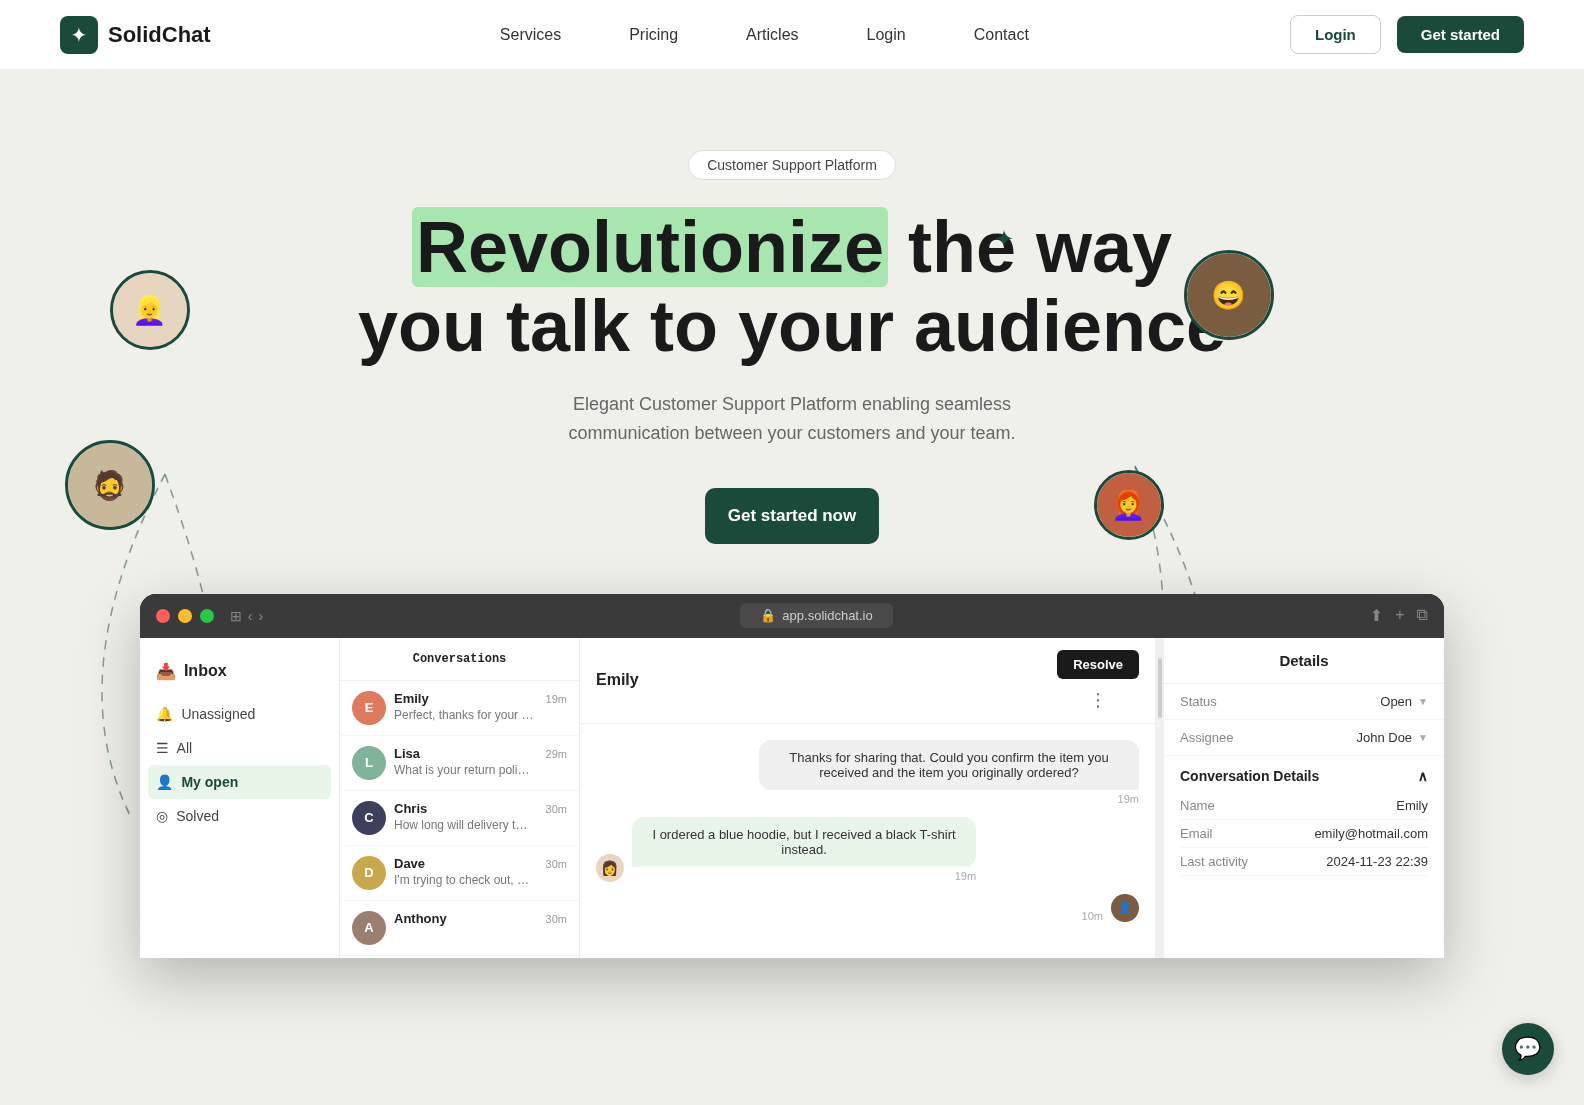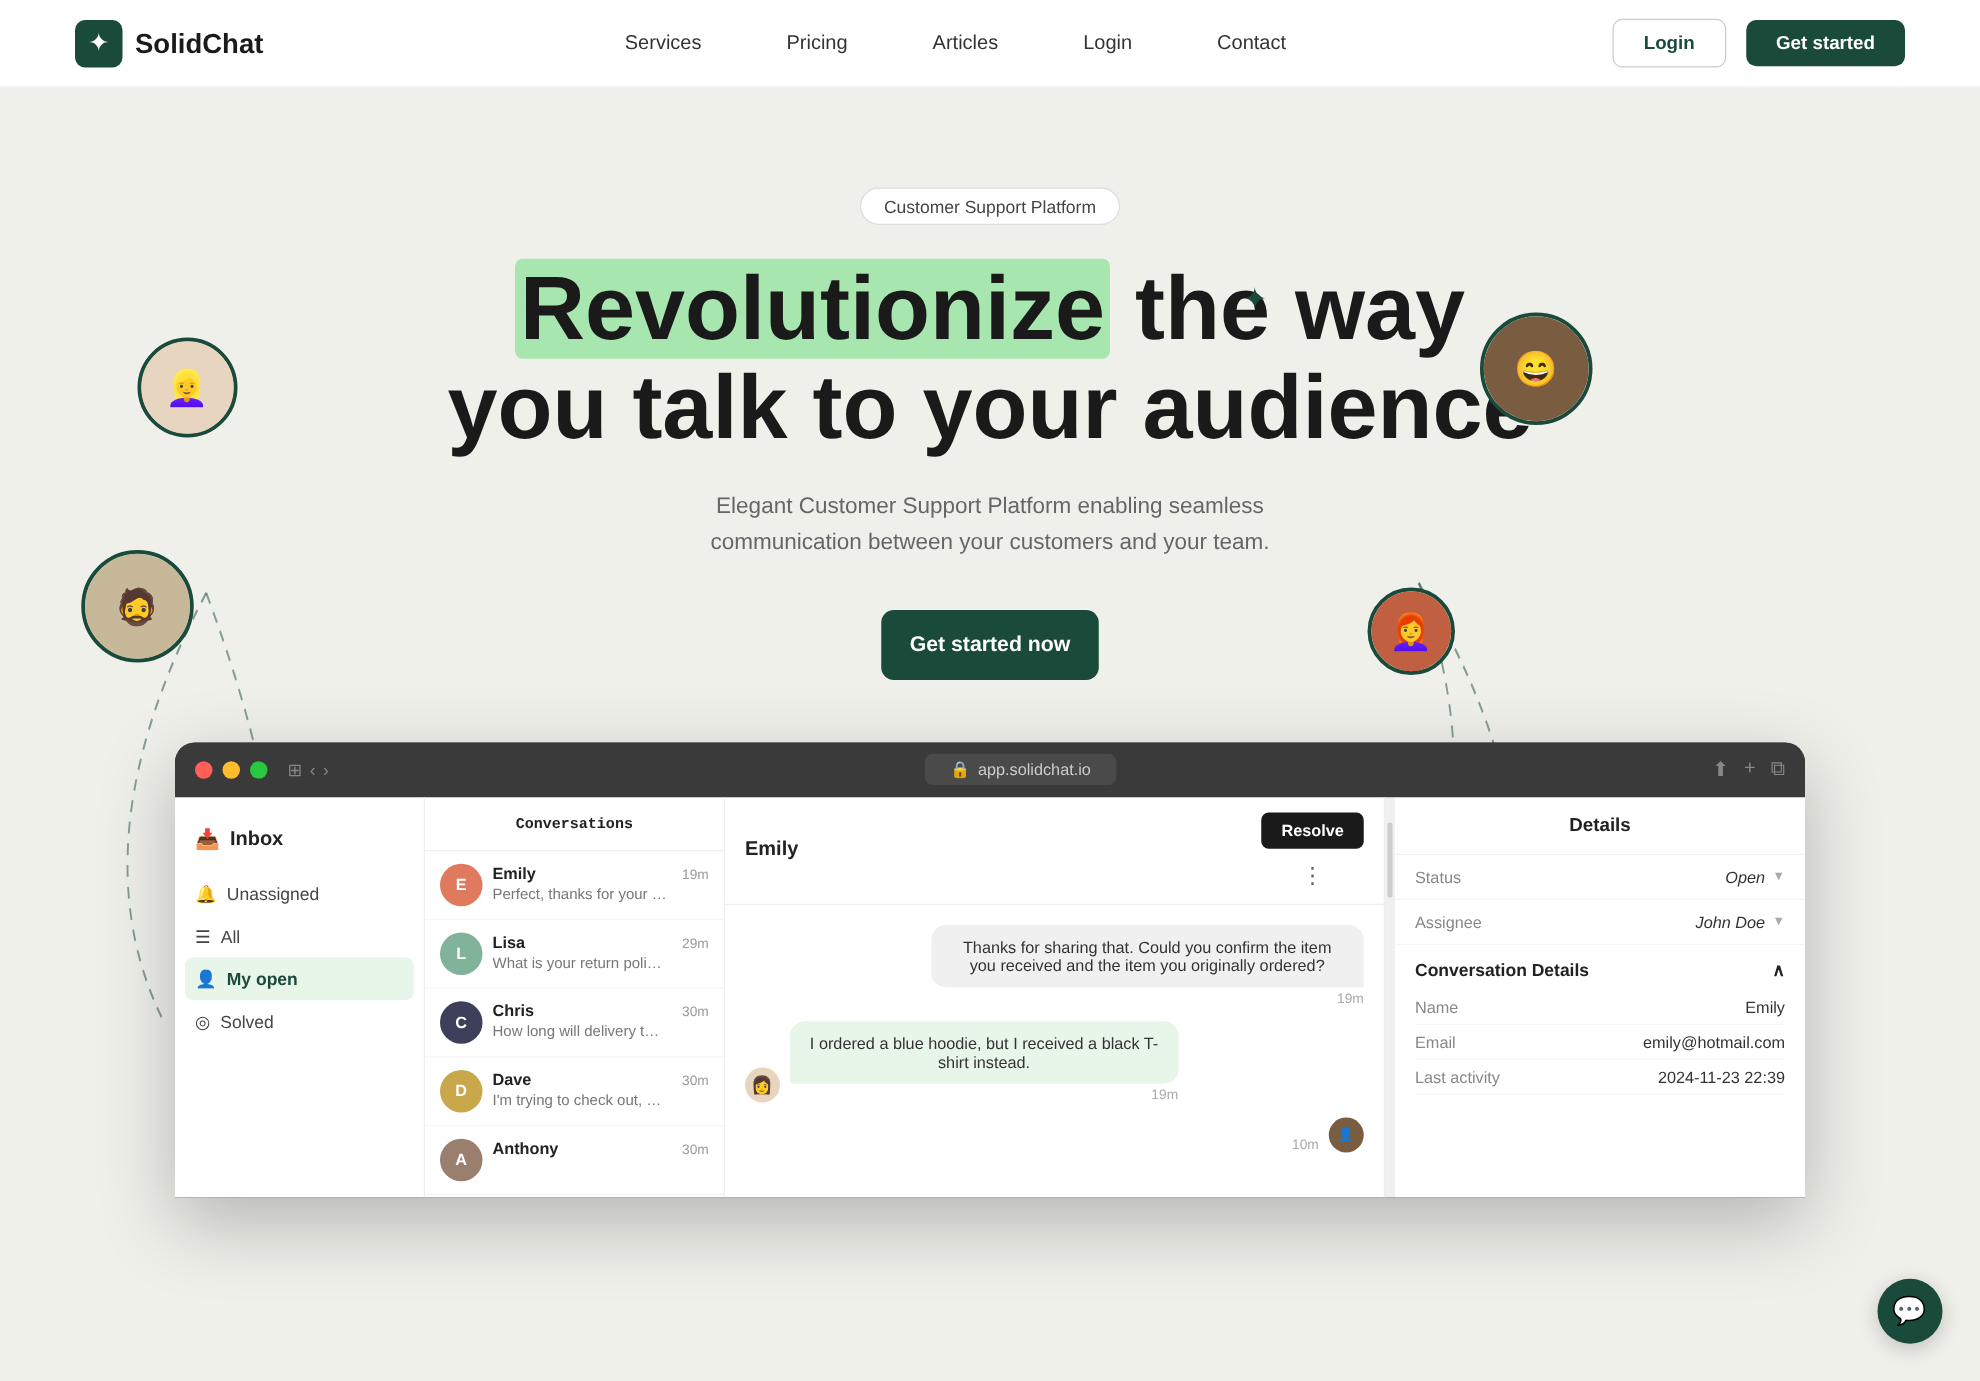--- a/index.html
+++ b/index.html
@@ -392,21 +392,21 @@
       display: flex;
       align-items: center;
       justify-content: center;
       color: #fff;
       font-size: 11px;
       align-self: flex-end;
     }
 
     
     .details-panel {
-      width: 328px;
+      width: 280px;
       background: #fff;
       flex-shrink: 0;
       overflow-y: auto;
     }
     .details-header {
       padding: 14px 16px;
       font-weight: 700;
       font-size: 15px;
       color: #222;
       border-bottom: 1px solid #f0f0f0;
@@ -416,21 +416,20 @@
       justify-content: space-between;
       align-items: flex-start;
       padding: 10px 16px;
       border-bottom: 1px solid #f5f5f5;
     }
     .detail-label { font-size: 13px; color: #888; }
     .detail-value-row {
       display: flex;
       align-items: center;
       gap: 6px;
-      font-style: italic;
     }
     .detail-value { font-size: 13px; color: #333; font-weight: 500; }
     .detail-chevron { font-size: 10px; color: #aaa; }
     .conversation-details-section {
       padding: 12px 16px 6px;
     }
     .conv-details-header {
       display: flex;
       justify-content: space-between;
       align-items: center;

